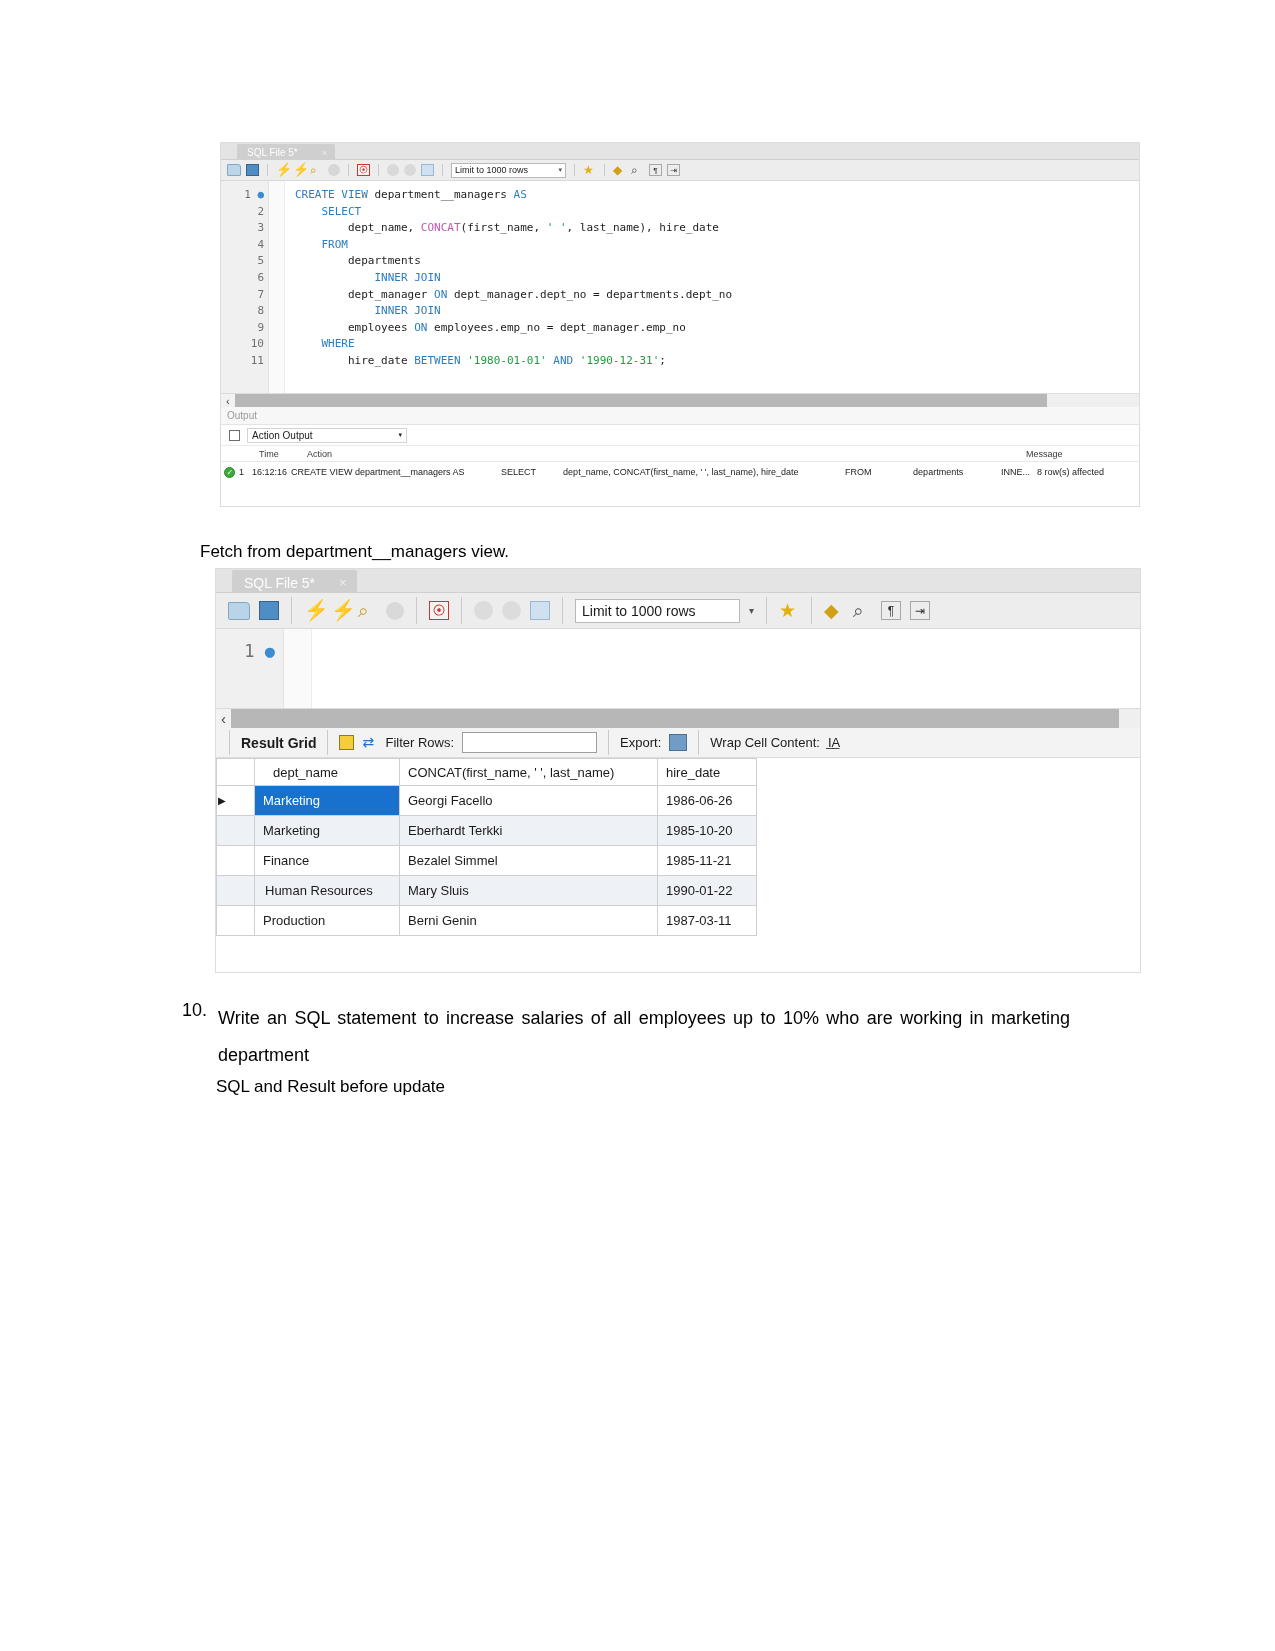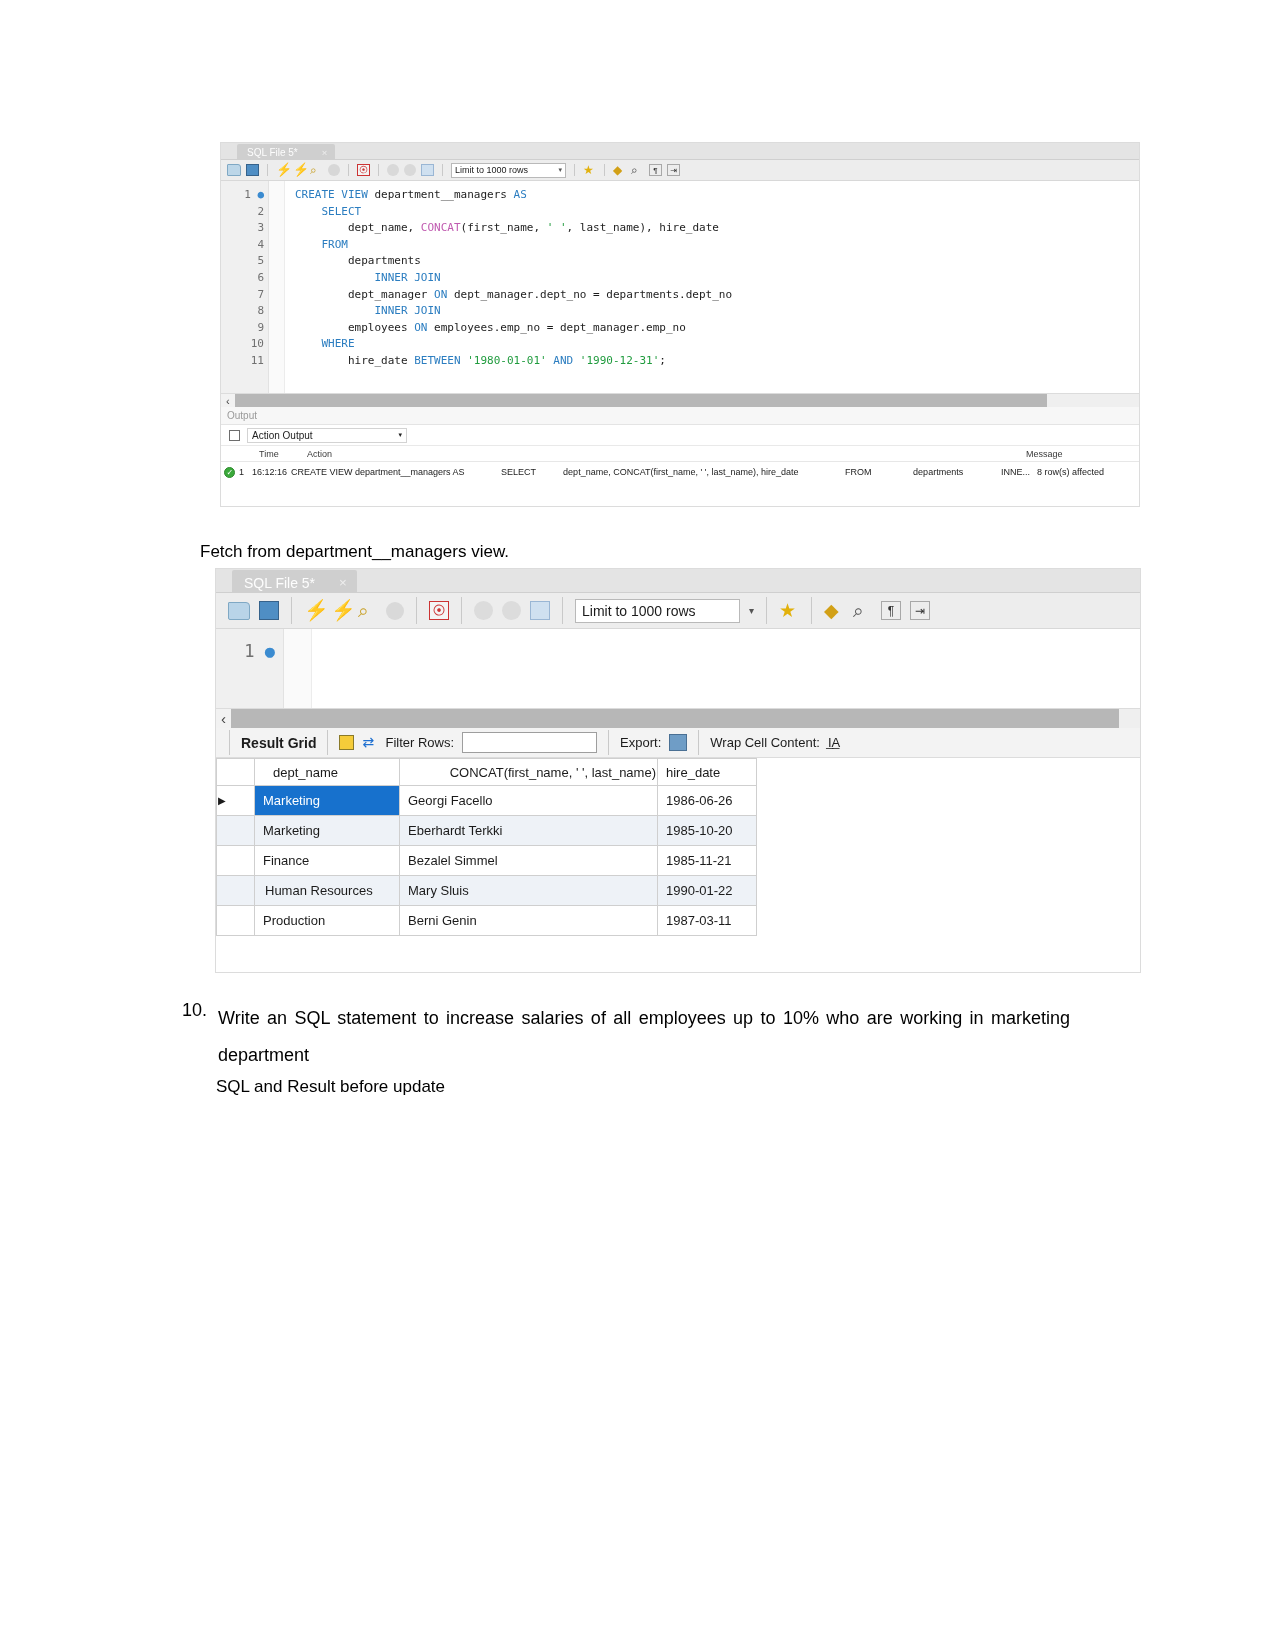--- a/index.html
+++ b/index.html
@@ -311,21 +311,21 @@
     <colgroup>
       <col style="width:38px">
         <col style="width:145px">
         <col style="width:258px">
         <col style="width:99px">
     </colgroup>
     <thead>
       <tr style="height:27px;">
         <th></th>
         <th style="padding-left:18px;">dept_name</th>
-        <th style="padding-left:8px;text-align:right;">CONCAT(first_name, ' ', last_name)</th>
+        <th style="padding-left:8px;">CONCAT(first_name, ' ', last_name)</th>
         <th style="padding-left:8px;">hire_date</th>
       </tr>
     </thead>
     <tbody>
         <tr style="height: 30px;">
           <td class="rowmark" style="font-size: 10px;">▶</td>
           <td class="sel" style="padding-left: 8px;">Marketing</td>
           <td style="padding-left: 8px;">Georgi Facello</td>
           <td style="padding-left: 8px;">1986-06-26</td>
         </tr>

